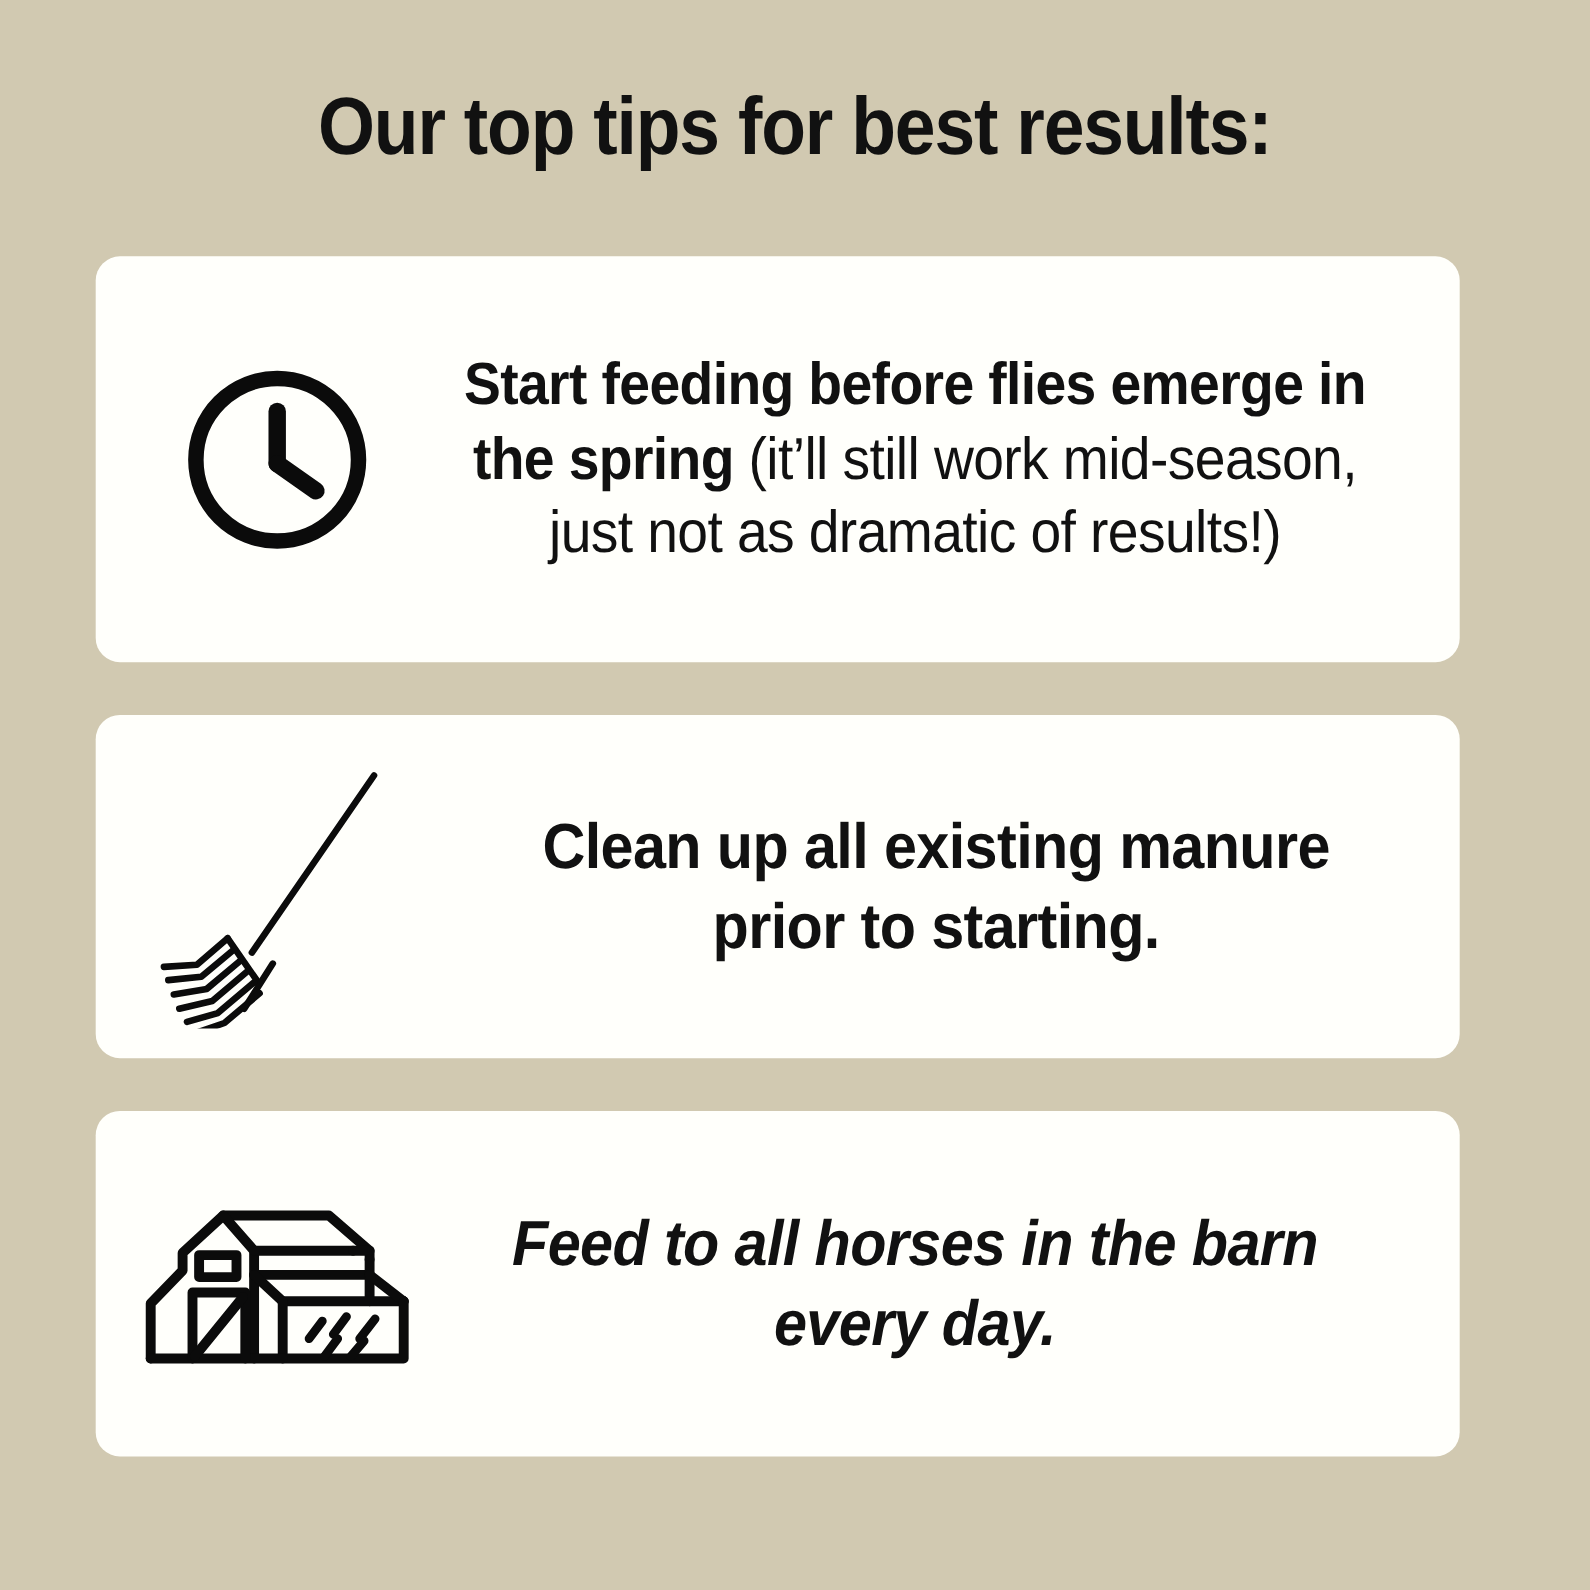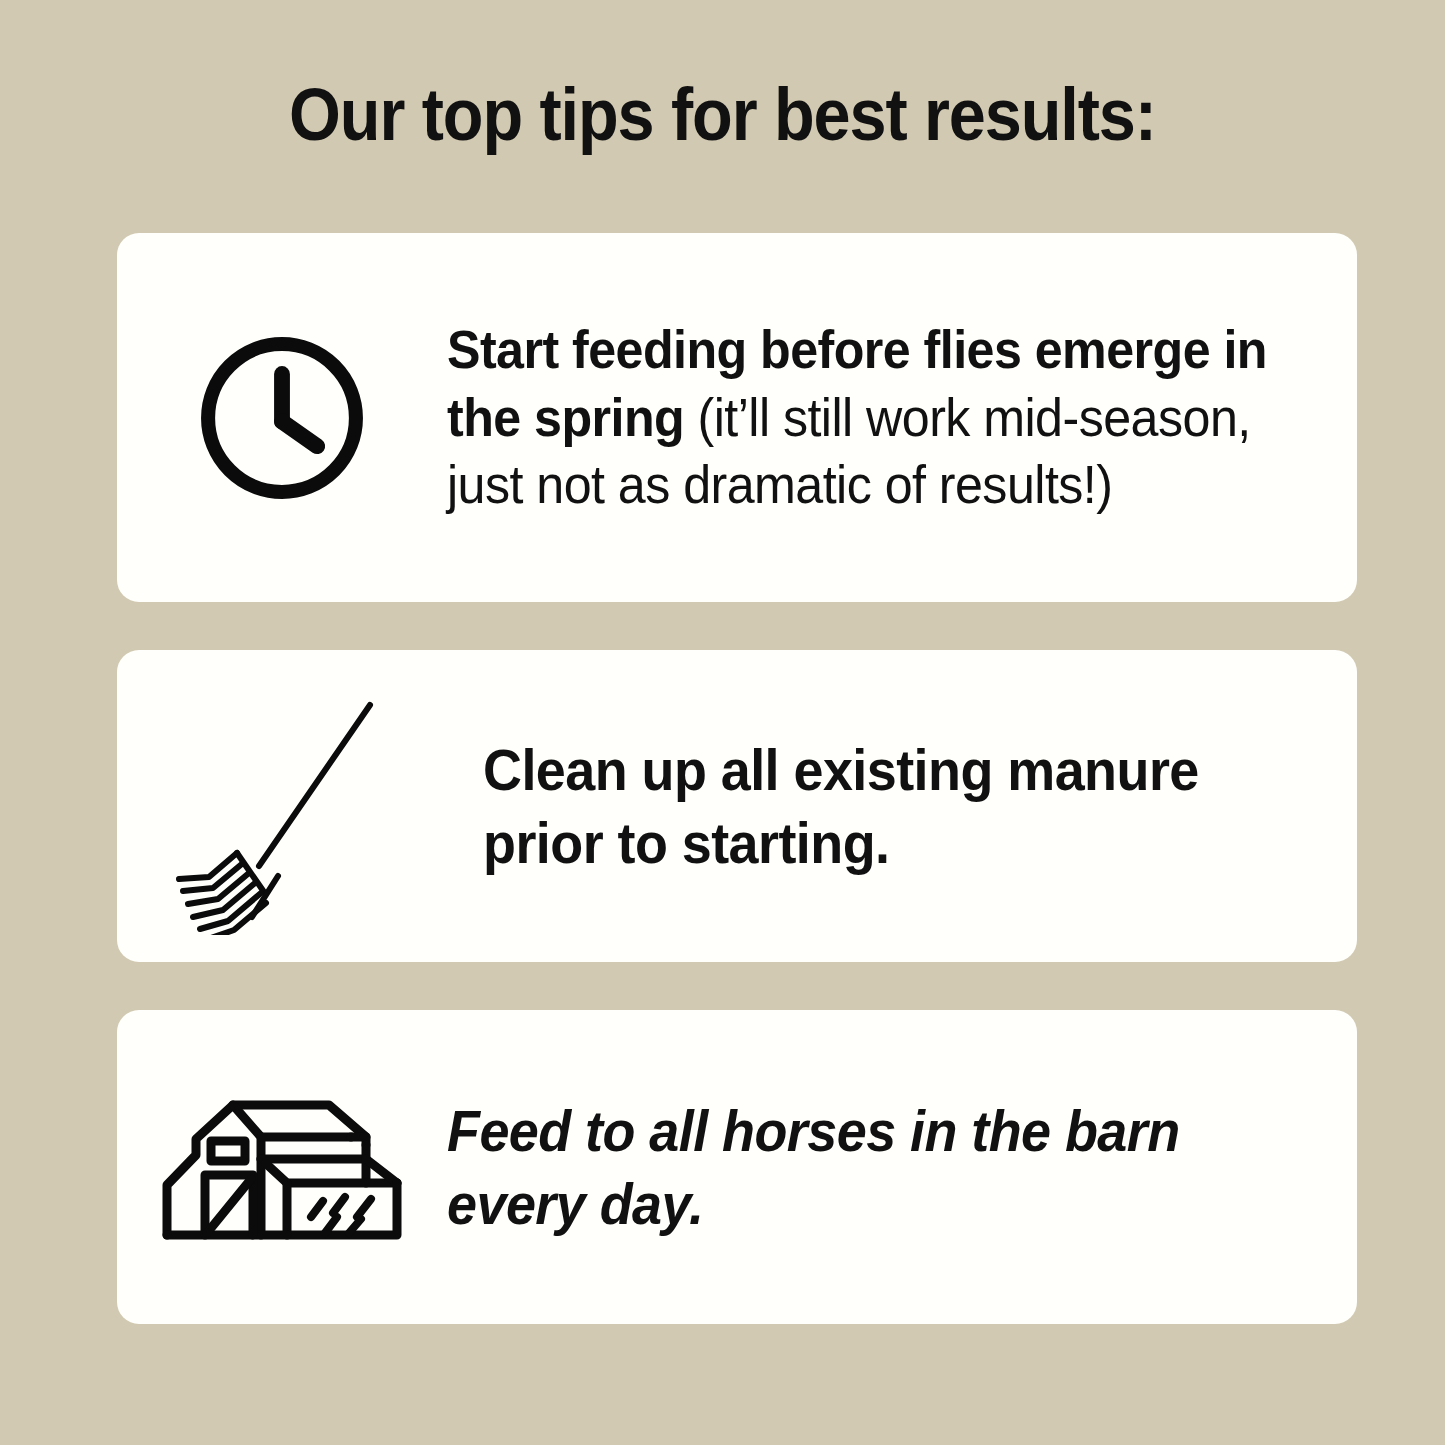--- a/index.html
+++ b/index.html
@@ -36,23 +36,24 @@
     letter-spacing: -1.2px;
     color: #111111;
     transform: scaleX(0.90);
     transform-origin: center top;
     white-space: nowrap;
   }
 
   
   .tips-list {
     position: absolute;
-    left: 117px;
+    left: 87px;
     top: 233px;
     width: 1240px;
+    text-align: center;
   }
 
   .tip-card {
     position: relative;
     width: 1240px;
     background: #fffffb;
     border-radius: 22px;
     display: flex;
     flex-direction: row;
     align-items: center;

